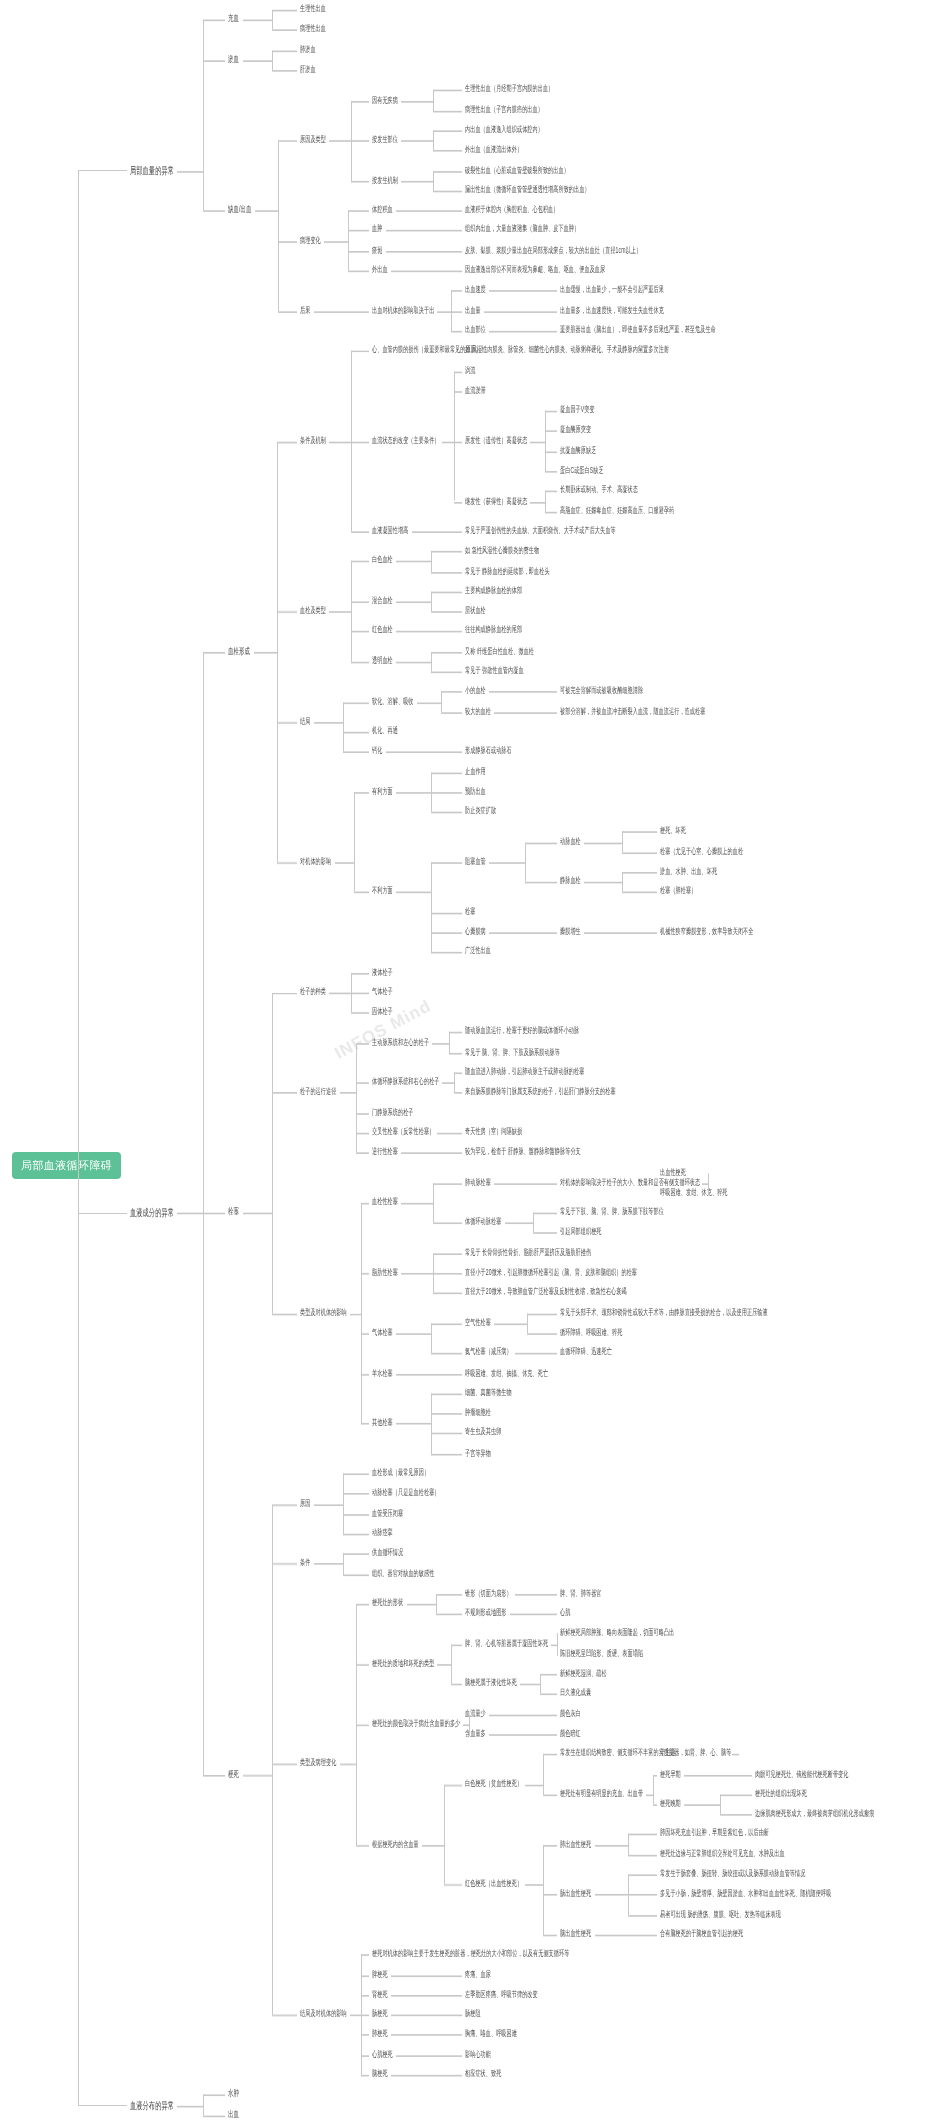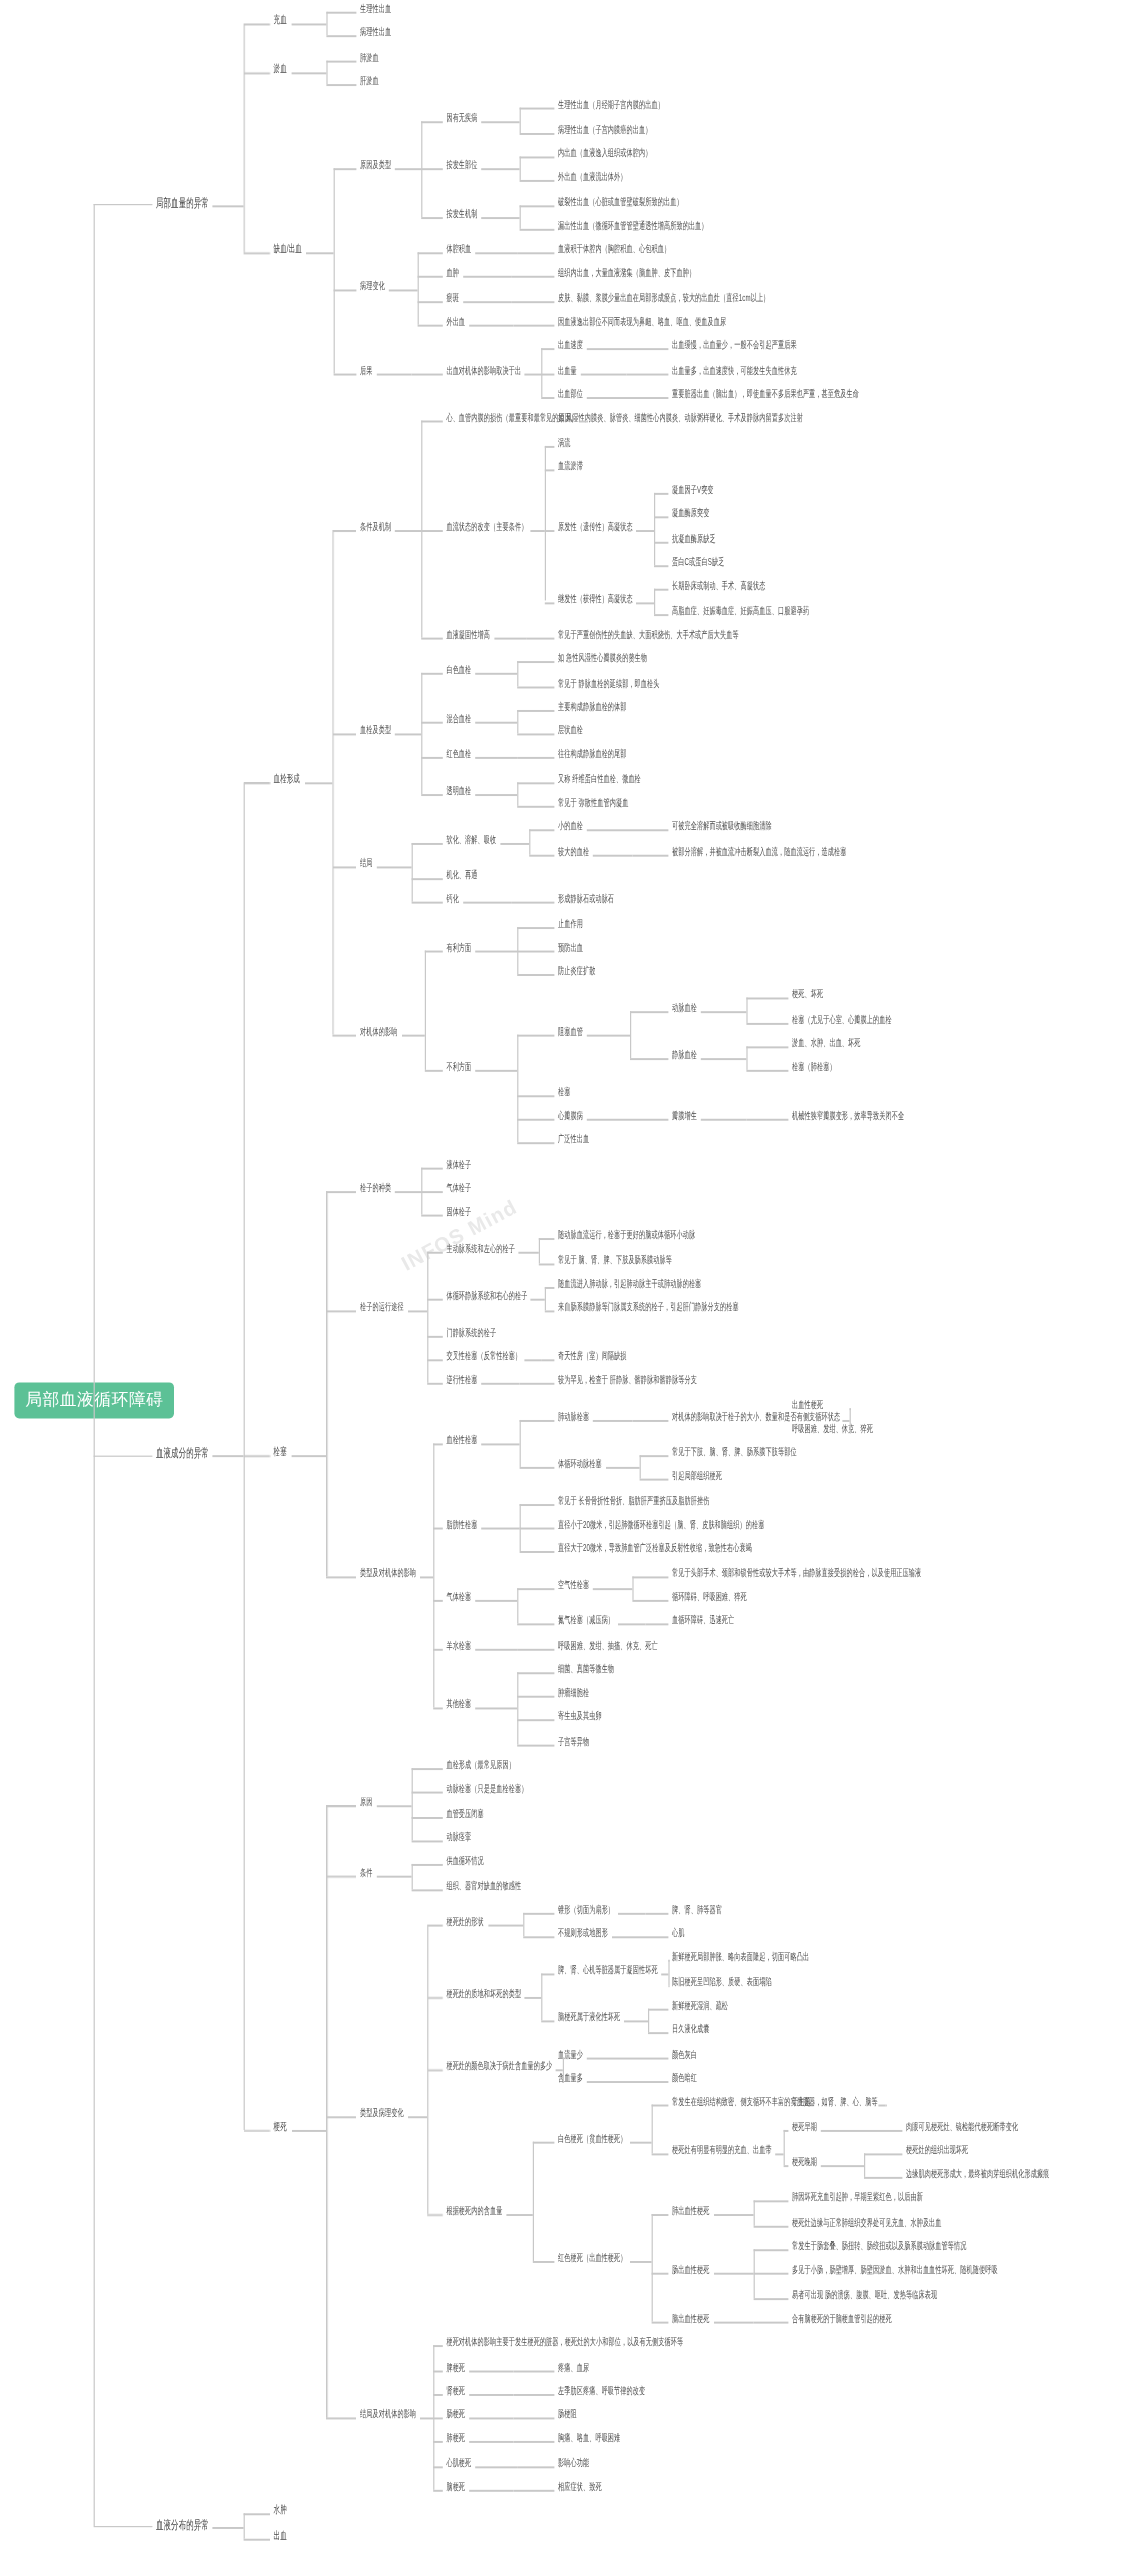--- a/index.html
+++ b/index.html
@@ -36,21 +36,21 @@
     white-space: nowrap;
     letter-spacing: 0.1px;
   }
   .node.lvl1 { font-size: 6.2px; color: #3d3d3d; }
   .node.lvl2 { font-size: 5.4px; color: #454545; }
   .root {
     position: absolute;
     background: #5cc196;
     color: #ffffff;
     border-radius: 4px;
-    font-size: 14px;
+    font-size: 11px;
     padding: 6px 9px;
     white-space: nowrap;
     letter-spacing: 0.4px;
     box-shadow: 0 0 0 0 rgba(0,0,0,0);
   }
   
   .hline { position: absolute; height: 1px; background: #c8c8c8; }
   .vline { position: absolute; width: 1px; background: #c8c8c8; }
 </style>
 </head>

